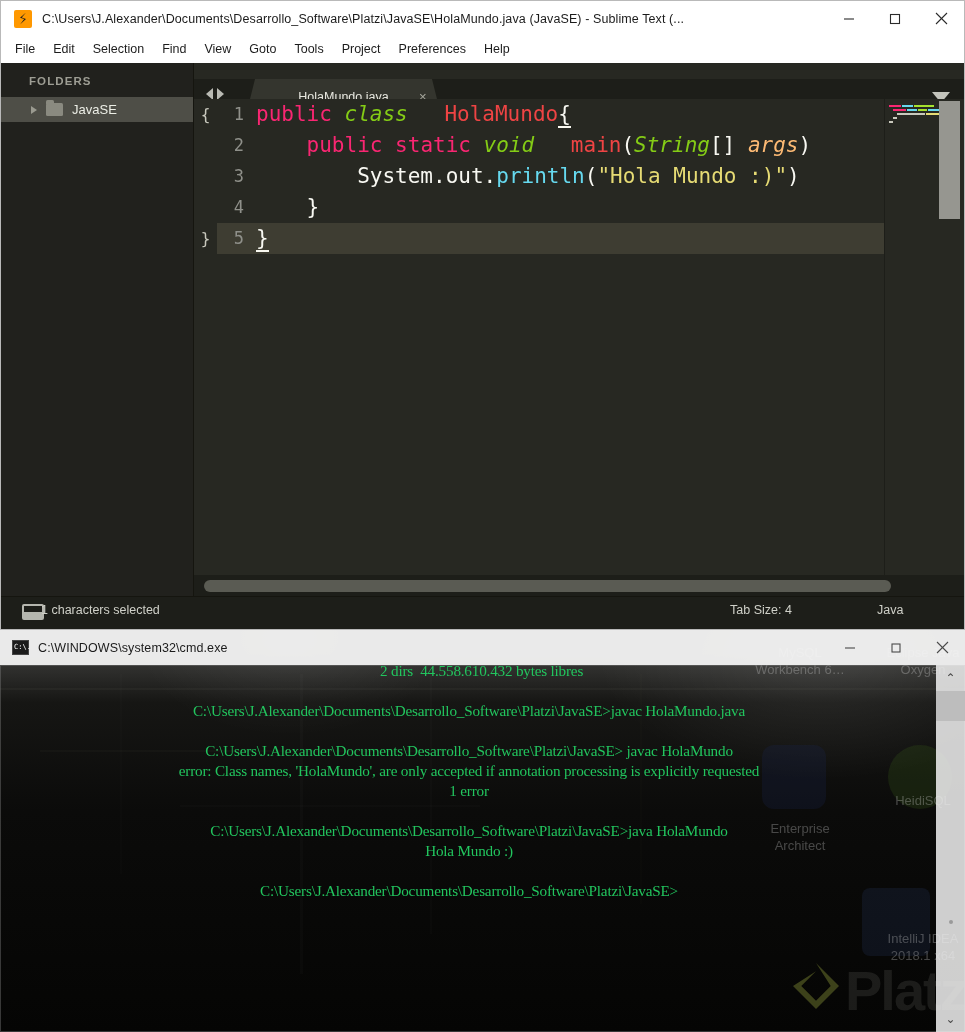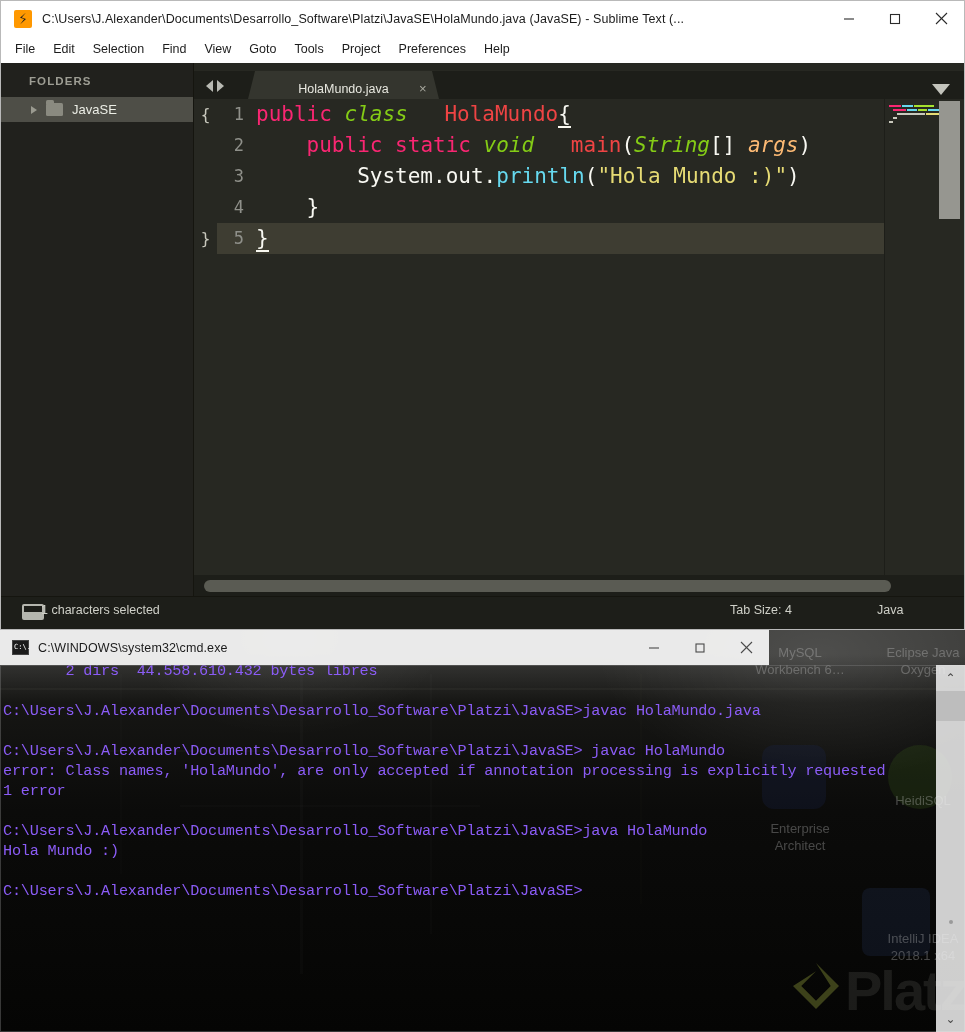--- a/index.html
+++ b/index.html
@@ -75,21 +75,21 @@
     margin-right:9px;flex:none;position:relative;
   }
   .st-folder-icon:before{
     content:"";position:absolute;left:0;top:-3px;width:8px;height:4px;
     background:#8a8a80;border-radius:1.5px 1.5px 0 0;
   }
   .st-folder-name{font-size:13px;color:#eceee6;}
 
   
   .st-tabbar{
-    position:absolute;left:193px;top:8px;right:0;height:36px;background:#1d1e19;
+    position:absolute;left:193px;top:16px;right:0;height:36px;background:#1d1e19;
   }
   .st-navarrows{
     position:absolute;left:12px;top:9px;display:flex;gap:4px;align-items:center;
   }
   .tri-l{width:0;height:0;border-right:7px solid #b9bab3;border-top:6px solid transparent;border-bottom:6px solid transparent;}
   .tri-r{width:0;height:0;border-left:7px solid #b9bab3;border-top:6px solid transparent;border-bottom:6px solid transparent;}
   .st-tab{
     position:absolute;left:52px;top:0;height:36px;width:195px;
     background:#34352e;
     display:flex;align-items:center;justify-content:center;
@@ -181,21 +181,21 @@
   
   .wallpaper{
     position:absolute;left:0;top:0;width:965px;height:402px;
     background:
       radial-gradient(ellipse 320px 180px at 85% 6%, rgba(255,255,255,0.10), transparent 70%),
       radial-gradient(ellipse 220px 140px at 30% 2%, rgba(255,255,255,0.07), transparent 70%),
       linear-gradient(to bottom,#3a3a38 0 6%, #161614 18%, #0b0b0a 45%, #050504 100%);
   }
   .wp-branch{position:absolute;background:rgba(160,160,150,0.10);}
   .cmd-titlebar{
-    position:absolute;left:0;top:0;width:769px;height:35px;
+    position:absolute;left:0;top:0;width:965px;height:35px;
     background:rgba(248,248,248,0.93);
     display:flex;align-items:center;
   }
   .cmd-icon{
     width:17px;height:15px;margin-left:12px;margin-right:9px;flex:none;
     background:#1c1c1c;border:1px solid #444;position:relative;box-sizing:border-box;
   }
   .cmd-icon:after{
     content:"C:\\.";position:absolute;left:1px;top:0px;color:#ffffff;
     font-family:"DejaVu Sans Mono", monospace;font-size:7px;line-height:13px;
@@ -203,22 +203,22 @@
   .cmd-title{font-size:12.5px;color:#1b1b1b;letter-spacing:0.1px;}
   .cmd-winbtns{position:absolute;right:0;top:0;height:35px;display:flex;}
   .cmd-winbtn{width:46px;height:35px;display:flex;align-items:center;justify-content:center;color:#3a3a3a;}
 
   .cmd-console{
     position:absolute;left:0;top:35px;width:965px;height:367px;
     overflow:hidden;
   }
   .cmd-text{
     position:absolute;left:3px;top:-4px;right:30px;
-    font-family:Liberation Mono, monospace;font-size:15.2px;
-    line-height:20px;color:#8b5cf6;white-space:pre;letter-spacing:-0.2px;
+    font-family:Liberation Serif, serif;font-size:15.2px;
+    line-height:20px;color:#22c55e;white-space:pre;letter-spacing:-0.2px;text-align:center;
   }
   .cmd-scrollbar{
     position:absolute;right:0;top:35px;width:29px;height:367px;
     background:rgba(240,240,240,0.86);
   }
   .cmd-sb-up,.cmd-sb-dn{
     position:absolute;left:0;width:29px;height:26px;
     display:flex;align-items:center;justify-content:center;color:#4a4a4a;font-size:12px;
   }
   .cmd-sb-up{top:0;} .cmd-sb-dn{bottom:0;}

